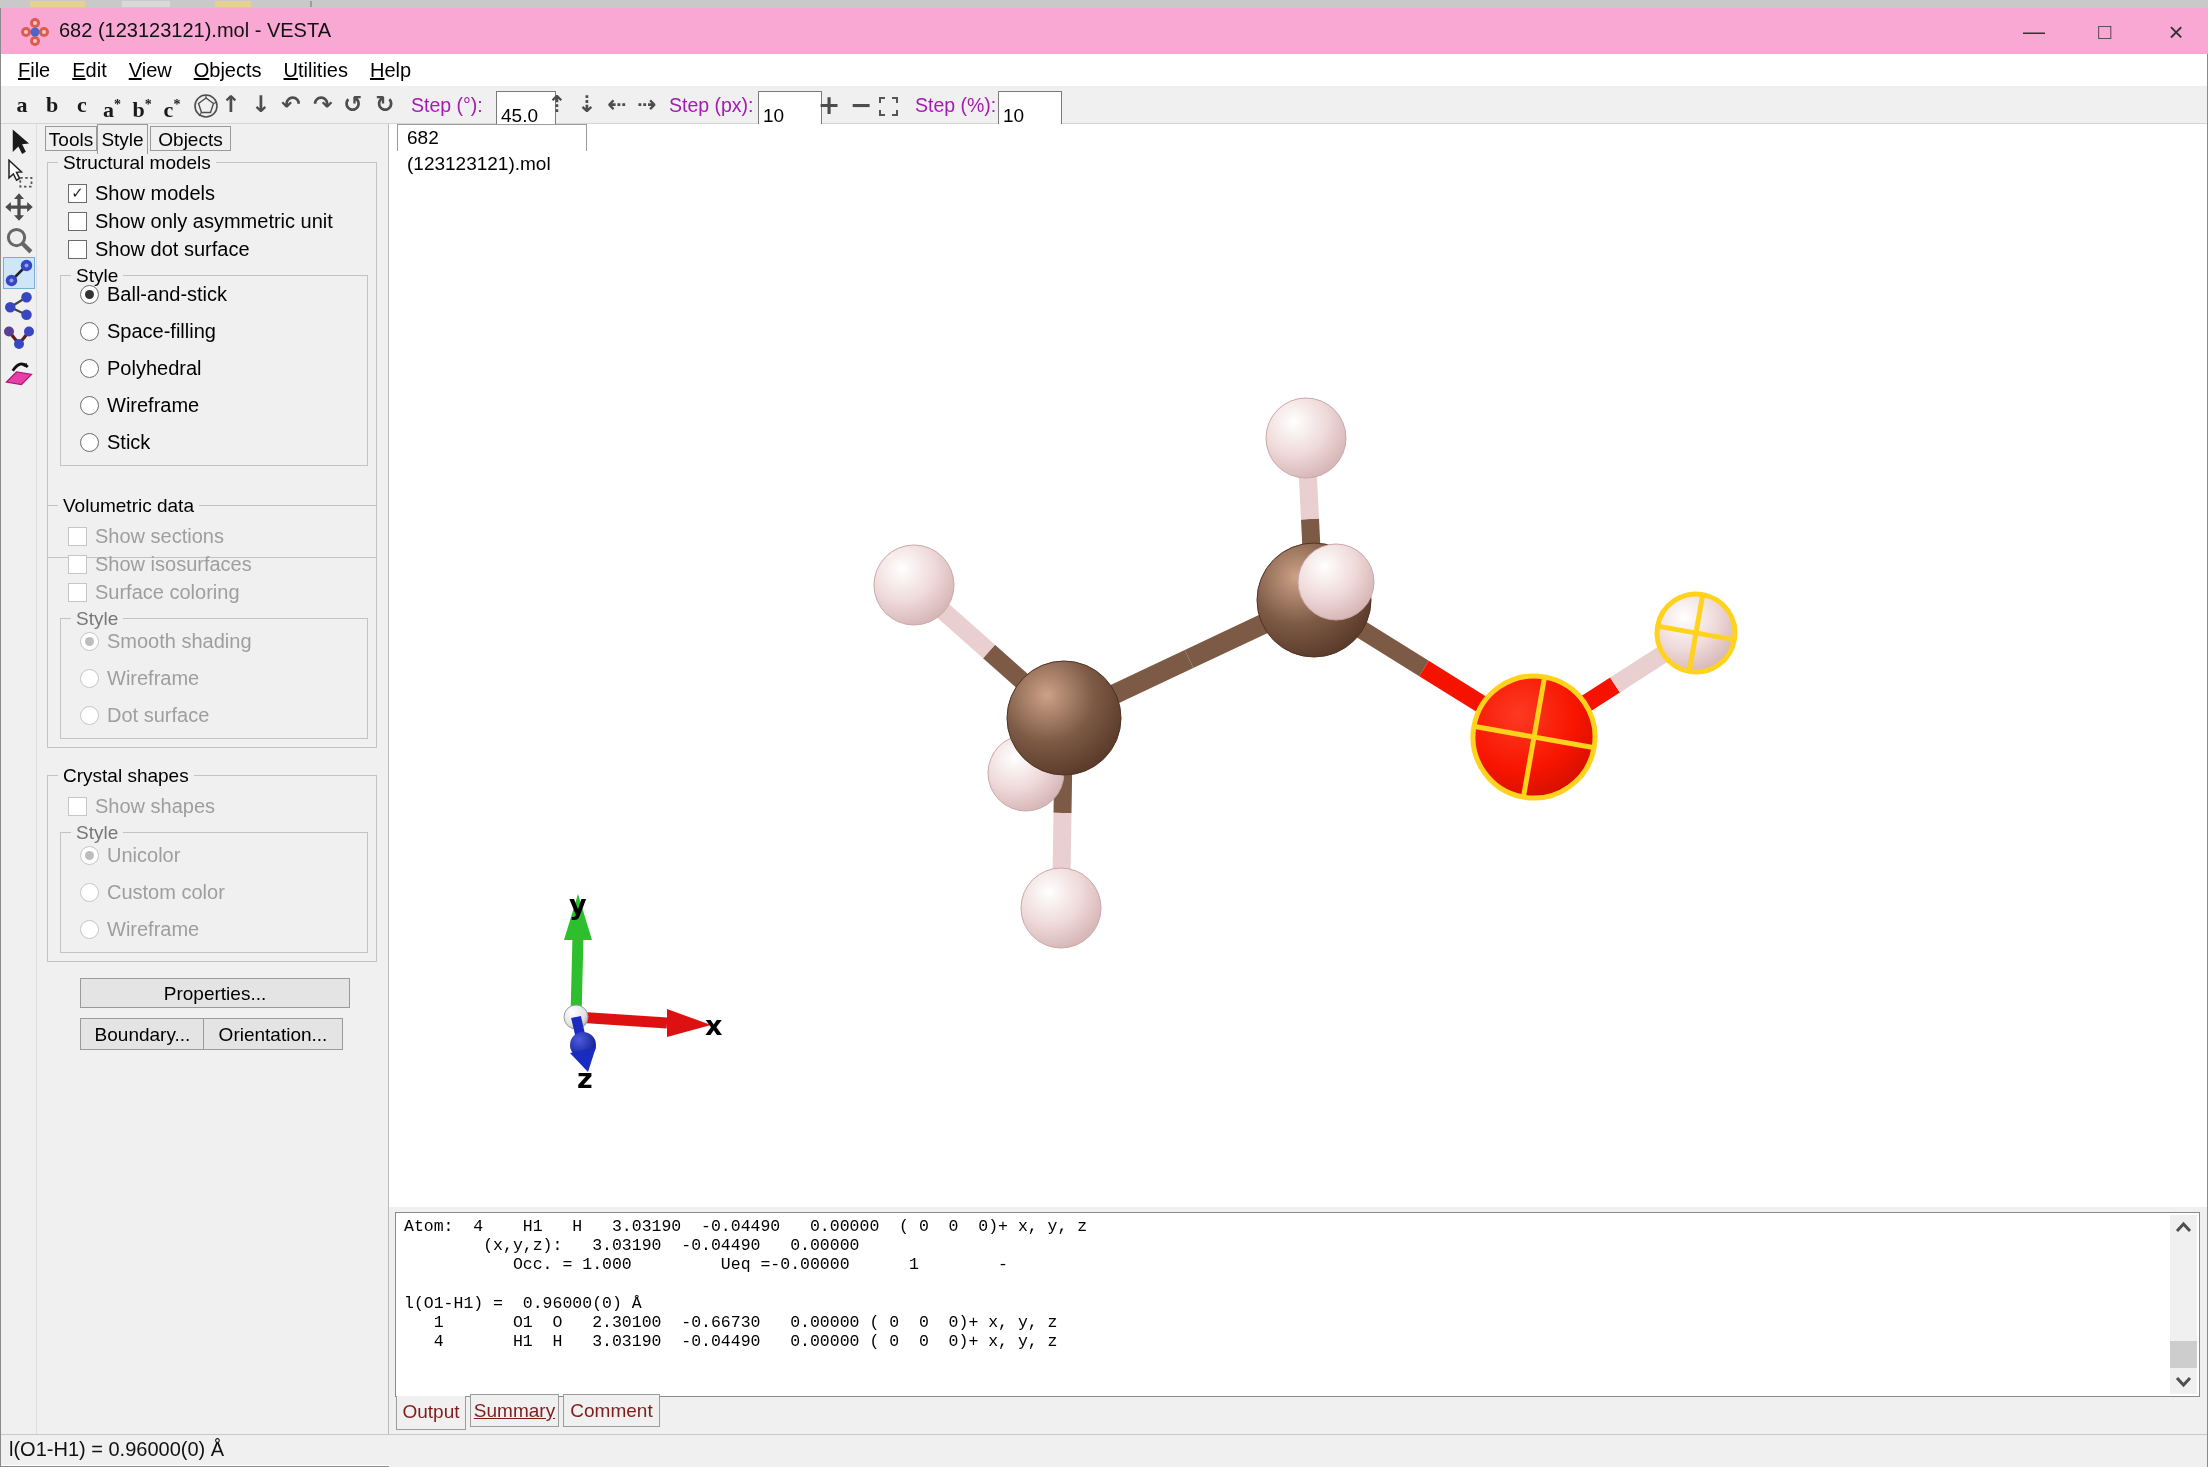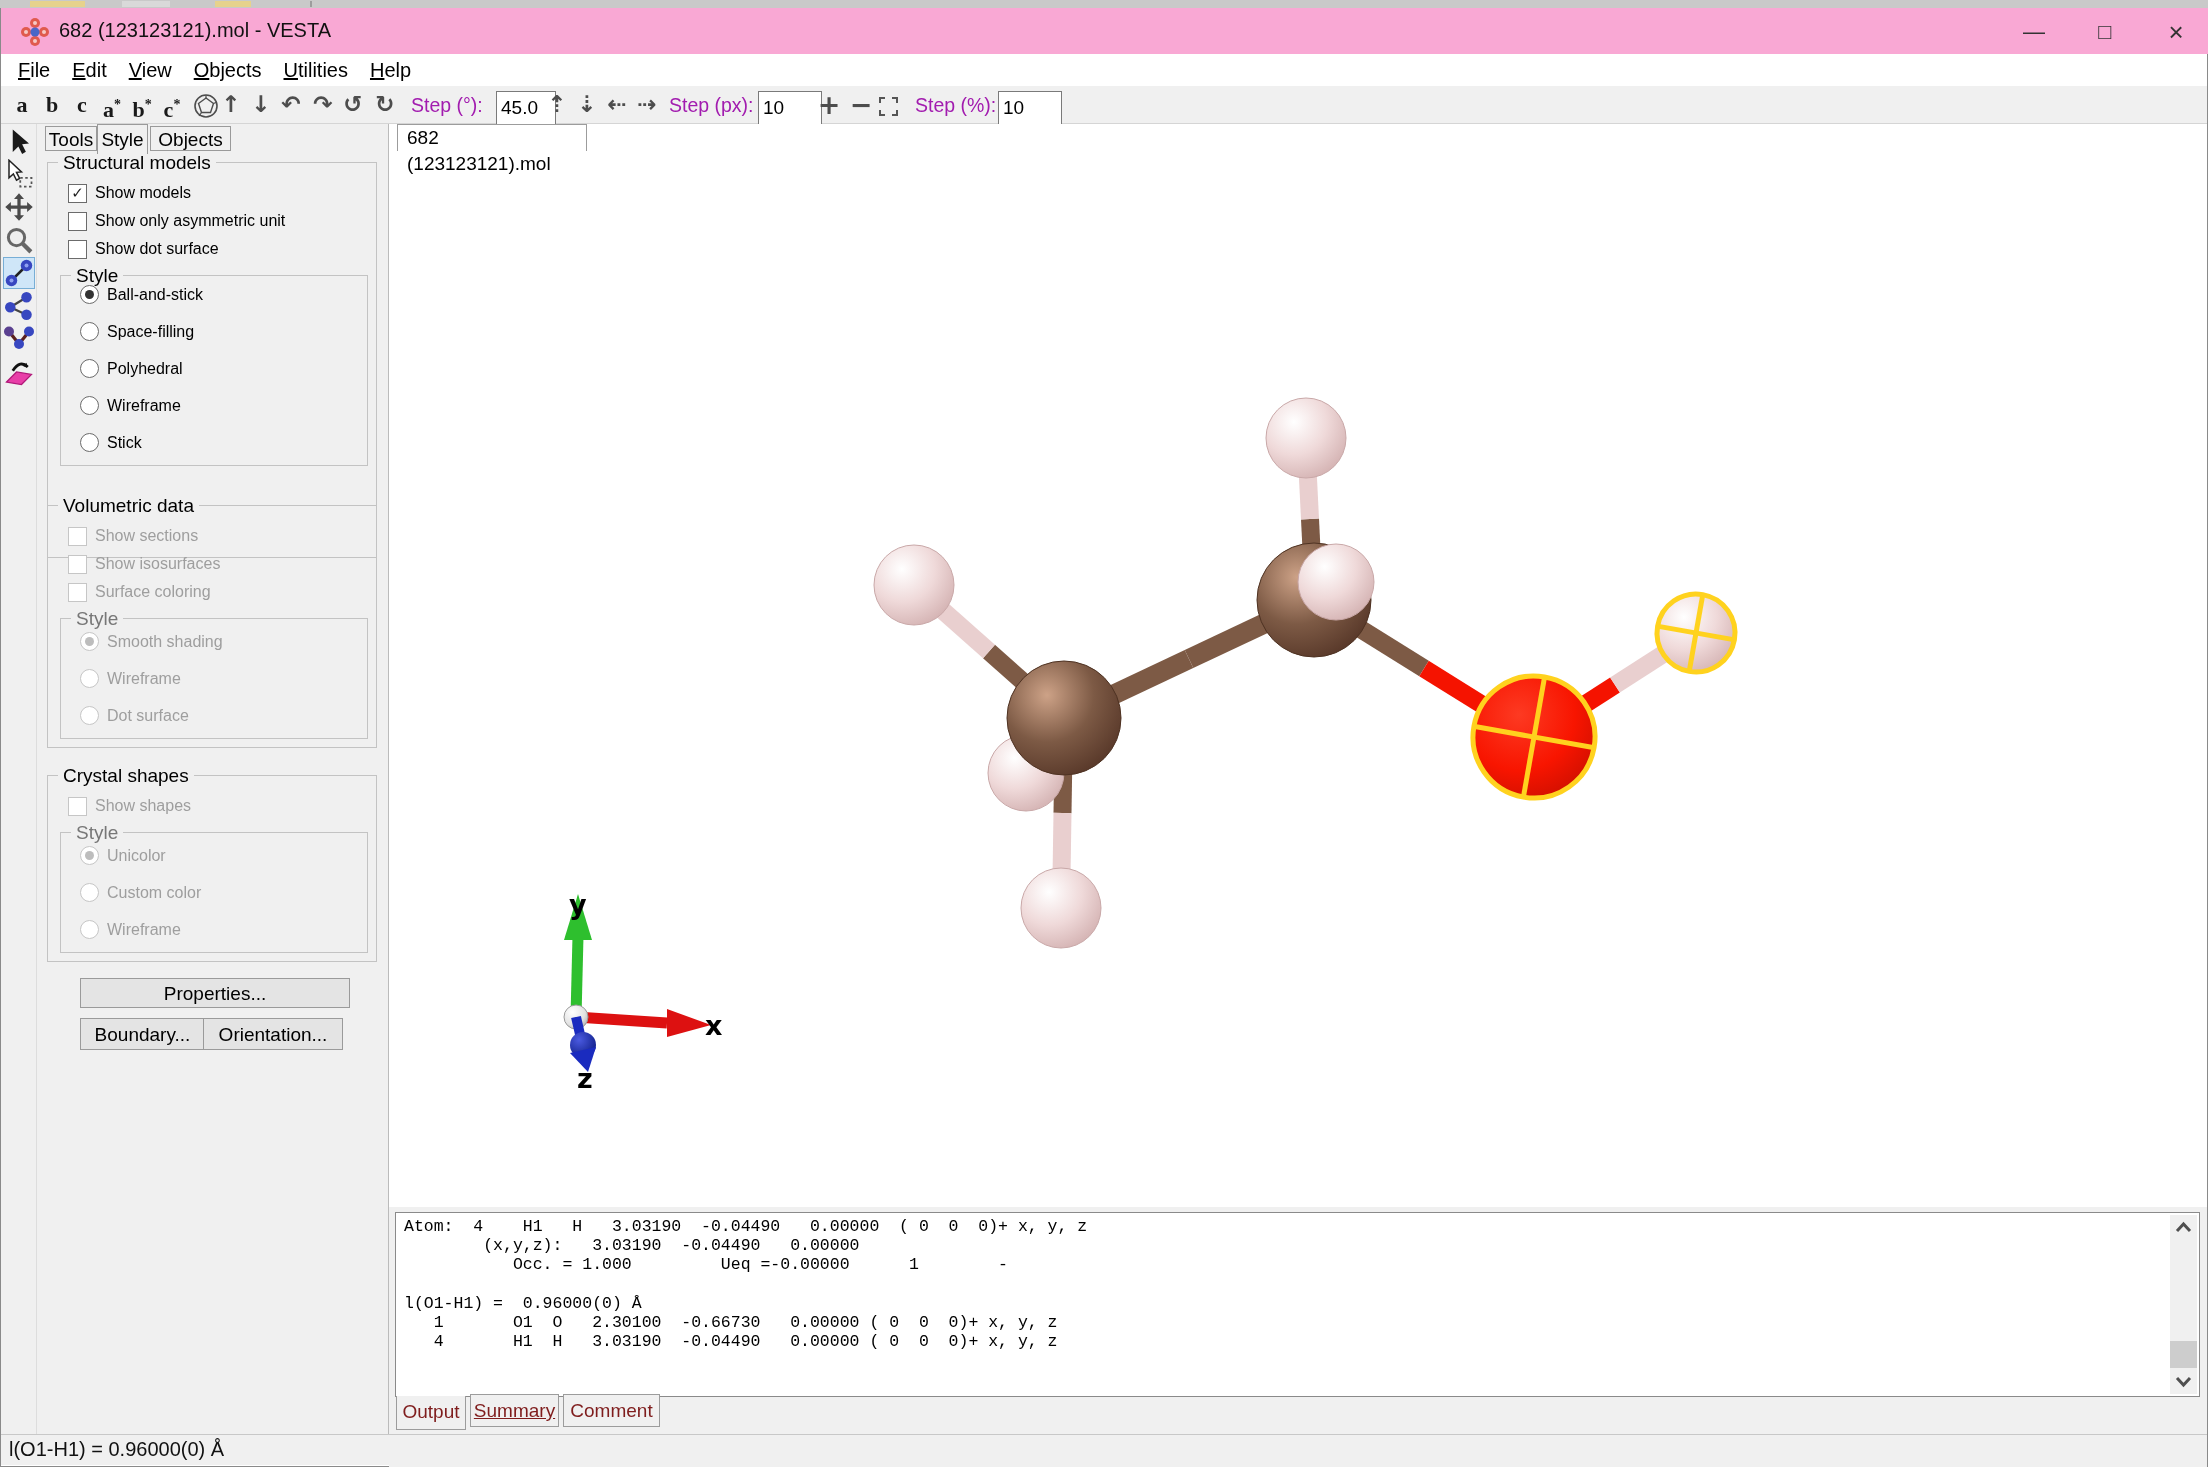--- a/index.html
+++ b/index.html
@@ -18,21 +18,21 @@
   .menu-item{padding:0 11px;font-size:20px;color:#000;line-height:32px;}
   .menu-item u{text-decoration:underline;}
   
   #toolbar{left:1px;top:86px;width:2206px;height:38px;background:#f0f0f0;border-bottom:1px solid #d5d5d5;box-sizing:border-box;}
   .axis-btn{position:absolute;top:0;width:30px;text-align:center;line-height:38px;
     font-family:"Liberation Serif",serif;font-weight:700;font-size:22px;color:#1a1a1a;}
   .axis-btn sup{font-size:14px;}
   .tbglyph{position:absolute;top:0;width:28px;text-align:center;line-height:37px;font-size:23px;font-weight:700;color:#4d4d4d;font-family:"DejaVu Sans",sans-serif;}
   .tblabel{position:absolute;top:0;line-height:38px;font-size:19.5px;color:#a21caf;}
   .tbinput{position:absolute;top:5px;height:24px;border:1px solid #7a7a7a;background:#fff;font-size:19px;
-    font-family:"Liberation Sans",sans-serif;padding:4px 4px;box-sizing:content-box;}
+    font-family:"Liberation Sans",sans-serif;padding:12px 4px;box-sizing:content-box;}
   #fit-icon{position:absolute;left:878px;top:11px;width:15px;height:15px;border:2px dashed #555;}
   
   #side-toolbar{left:1px;top:124px;width:36px;height:1310px;background:#f0f0f0;border-right:1px solid #ddd;box-sizing:border-box;}
   .sicon{position:absolute;left:3px;width:30px;height:30px;}
   .sicon.active{background:#cfe6f8;outline:1px solid #77aed6;}
   
   #left-panel{left:37px;top:124px;width:351px;height:1310px;background:#f0f0f0;}
   .ptab{position:absolute;height:25px;line-height:25px;text-align:center;font-size:19px;color:#000;
     background:#f0f0f0;border:1px solid #9a9a9a;box-sizing:border-box;}
   .ptab.active{top:0;height:30px;line-height:29px;z-index:2;border-bottom:none;}
@@ -43,21 +43,21 @@
   .row.check{height:28px;}
   .row.radio{height:37px;padding-left:19px;}
   .g1{top:38px;height:396px;padding-top:16px;}
   .g2{top:381px;height:243px;padding-top:16px;}
   .g3{top:651px;height:187px;padding-top:16px;}
   .g2 .sub,.g3 .sub{padding-top:4px;}
   .check-box{width:17px;height:17px;border:1px solid #6b6b6b;background:#fff;margin-right:8px;
     font-size:15px;line-height:16px;text-align:center;color:#1f1f1f;flex:none;}
   .radio-btn{width:17px;height:17px;border:1px solid #6b6b6b;border-radius:50%;background:#fff;margin-right:8px;flex:none;position:relative;}
   .radio-btn.on::after{content:"";position:absolute;left:4px;top:4px;width:9px;height:9px;border-radius:50%;background:#333;}
-  .row .txt{font-size:16px;color:#000;}
+  .row .txt{font-size:20px;color:#000;}
   .dis .txt{color:#9e9e9e;}
   .dis .check-box,.dis .radio-btn{border-color:#c6c6c6;}
   .dis .radio-btn.on::after{background:#bdbdbd;}
   .group.dis .sub .glabel{color:#777;}
   .pbtn{position:absolute;background:#e4e4e4;border:1px solid #9a9a9a;font-size:19px;color:#000;
     text-align:center;box-sizing:border-box;}
   #divider{left:388px;top:124px;width:1px;height:1310px;background:#bbb;}
   
   #rightside{left:389px;top:124px;width:1818px;height:1083px;background:#fff;}
   #doc-tab{left:8px;top:0;width:190px;height:27px;background:#fff;border:1px solid #9c9c9c;border-bottom:none;

